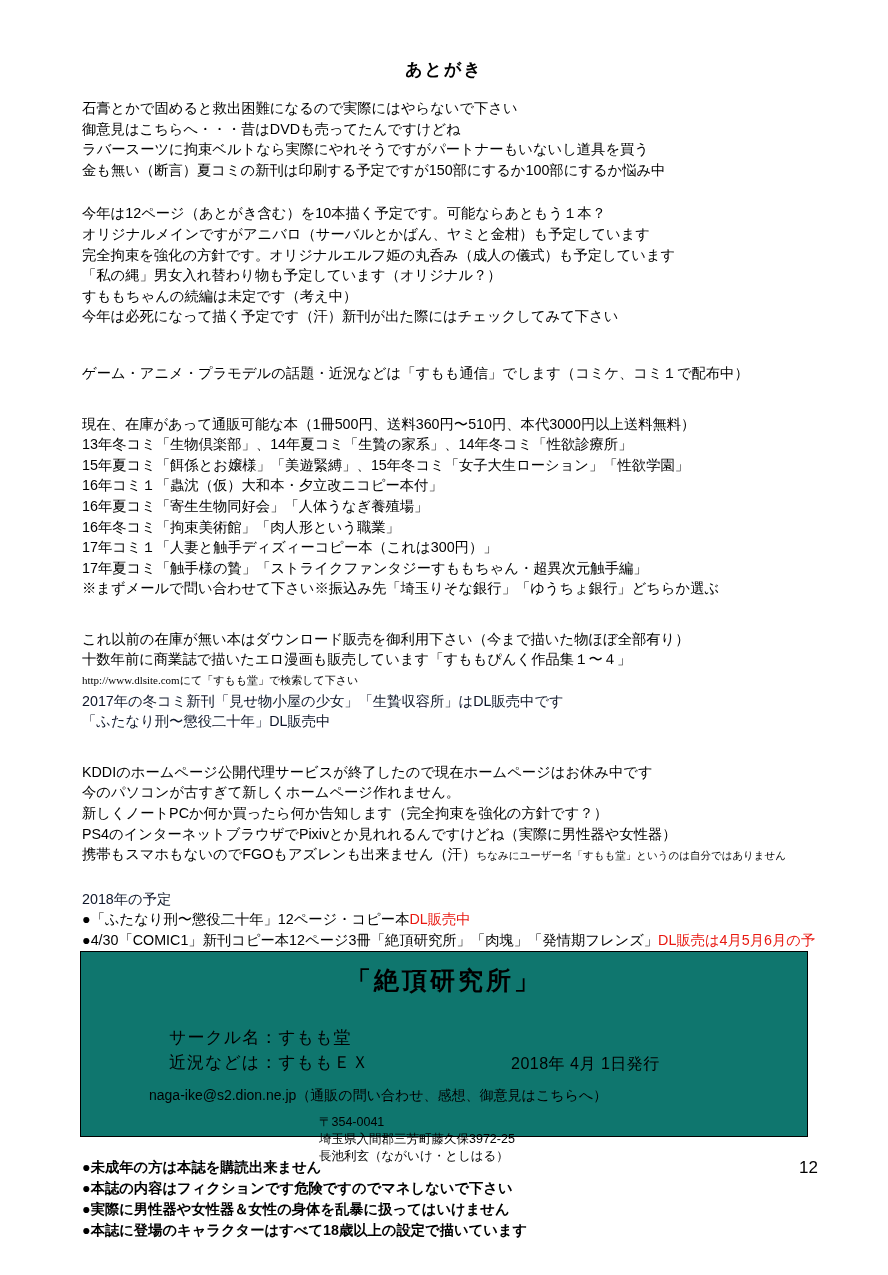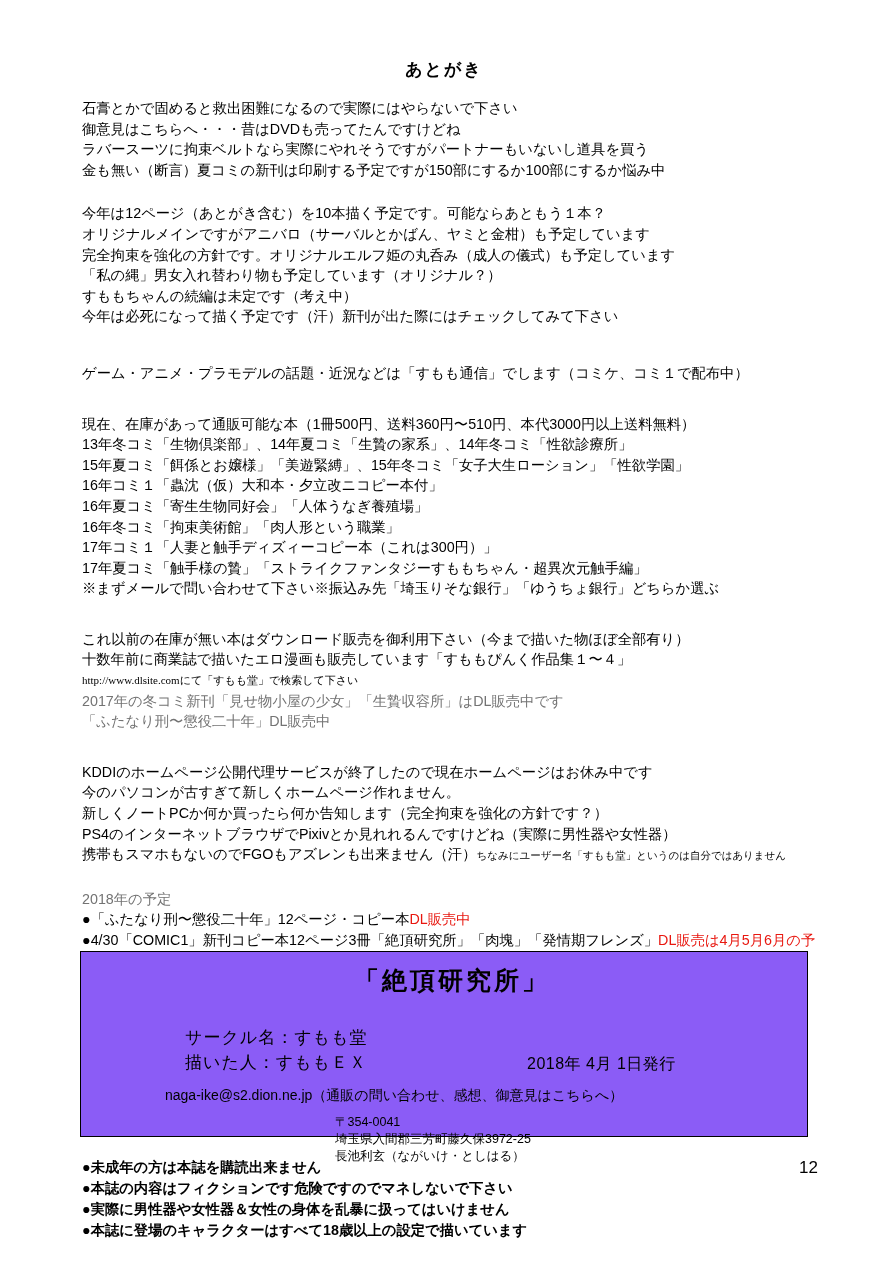--- a/index.html
+++ b/index.html
@@ -38,21 +38,21 @@
   .para {
     margin: 0 0 14px 0;
   }
   .line {
     font-size: 14.3px;
     line-height: 20.6px;
     white-space: pre-wrap;
     letter-spacing: 0px;
   }
   .line.red {
-    color: #737373;
+    color: #0f172a;
   }
   .inline-red {
     color: #e8170f;
   }
   .inline-small {
     font-size: 10.5px;
   }
   .url-line {
     font-family: "Liberation Serif", serif;
     font-size: 11px;
@@ -64,22 +64,21 @@
 
   
   .credit-box {
     position: absolute;
     left: 80px;
     top: 951px;
     width: 728px;
     height: 186px;
     border: 1.5px solid #000;
     box-sizing: border-box;
-    background: #8b5cf6;
-    padding-left: 16px;
+    background: #0f766e;
   }
   .credit-title {
     text-align: center;
     font-size: 25px;
     font-weight: bold;
     letter-spacing: 3px;
     margin-top: 12px;
   }
   .credit-rows {
     position: relative;
@@ -207,21 +206,21 @@
       <div class="line"><span>●「夏コミ」新刊1冊で36〜40ページくらいで漫画3本収録（内容は未定）</span><span class="inline-red">DL販売は8月末と9月と10月の予定です</span></div>
       <div class="line"><span>●「冬コミ」新刊1冊で36ページくらいで漫画3本収録（内容は未定）</span><span class="inline-red">DL販売は2019年1月と2月と3月の予定です</span></div>
     </div>
 
   </div>
 
   <div class="credit-box">
     <div class="credit-title">「絶頂研究所」</div>
     <div class="credit-rows">
       <div class="credit-line">サークル名：すもも堂</div>
-      <div class="credit-line">描いた人：すももＥＸ</div>
+      <div class="credit-line">近況などは：すももＥＸ</div>
       <div class="credit-date">2018年 4月 1日発行</div>
     </div>
     <div class="credit-mail">naga-ike@s2.dion.ne.jp（通販の問い合わせ、感想、御意見はこちらへ）</div>
     <div class="credit-addr">
       <div>〒354-0041</div>
       <div>埼玉県入間郡三芳町藤久保3972-25</div>
       <div>長池利玄（ながいけ・としはる）</div>
     </div>
   </div>
 

